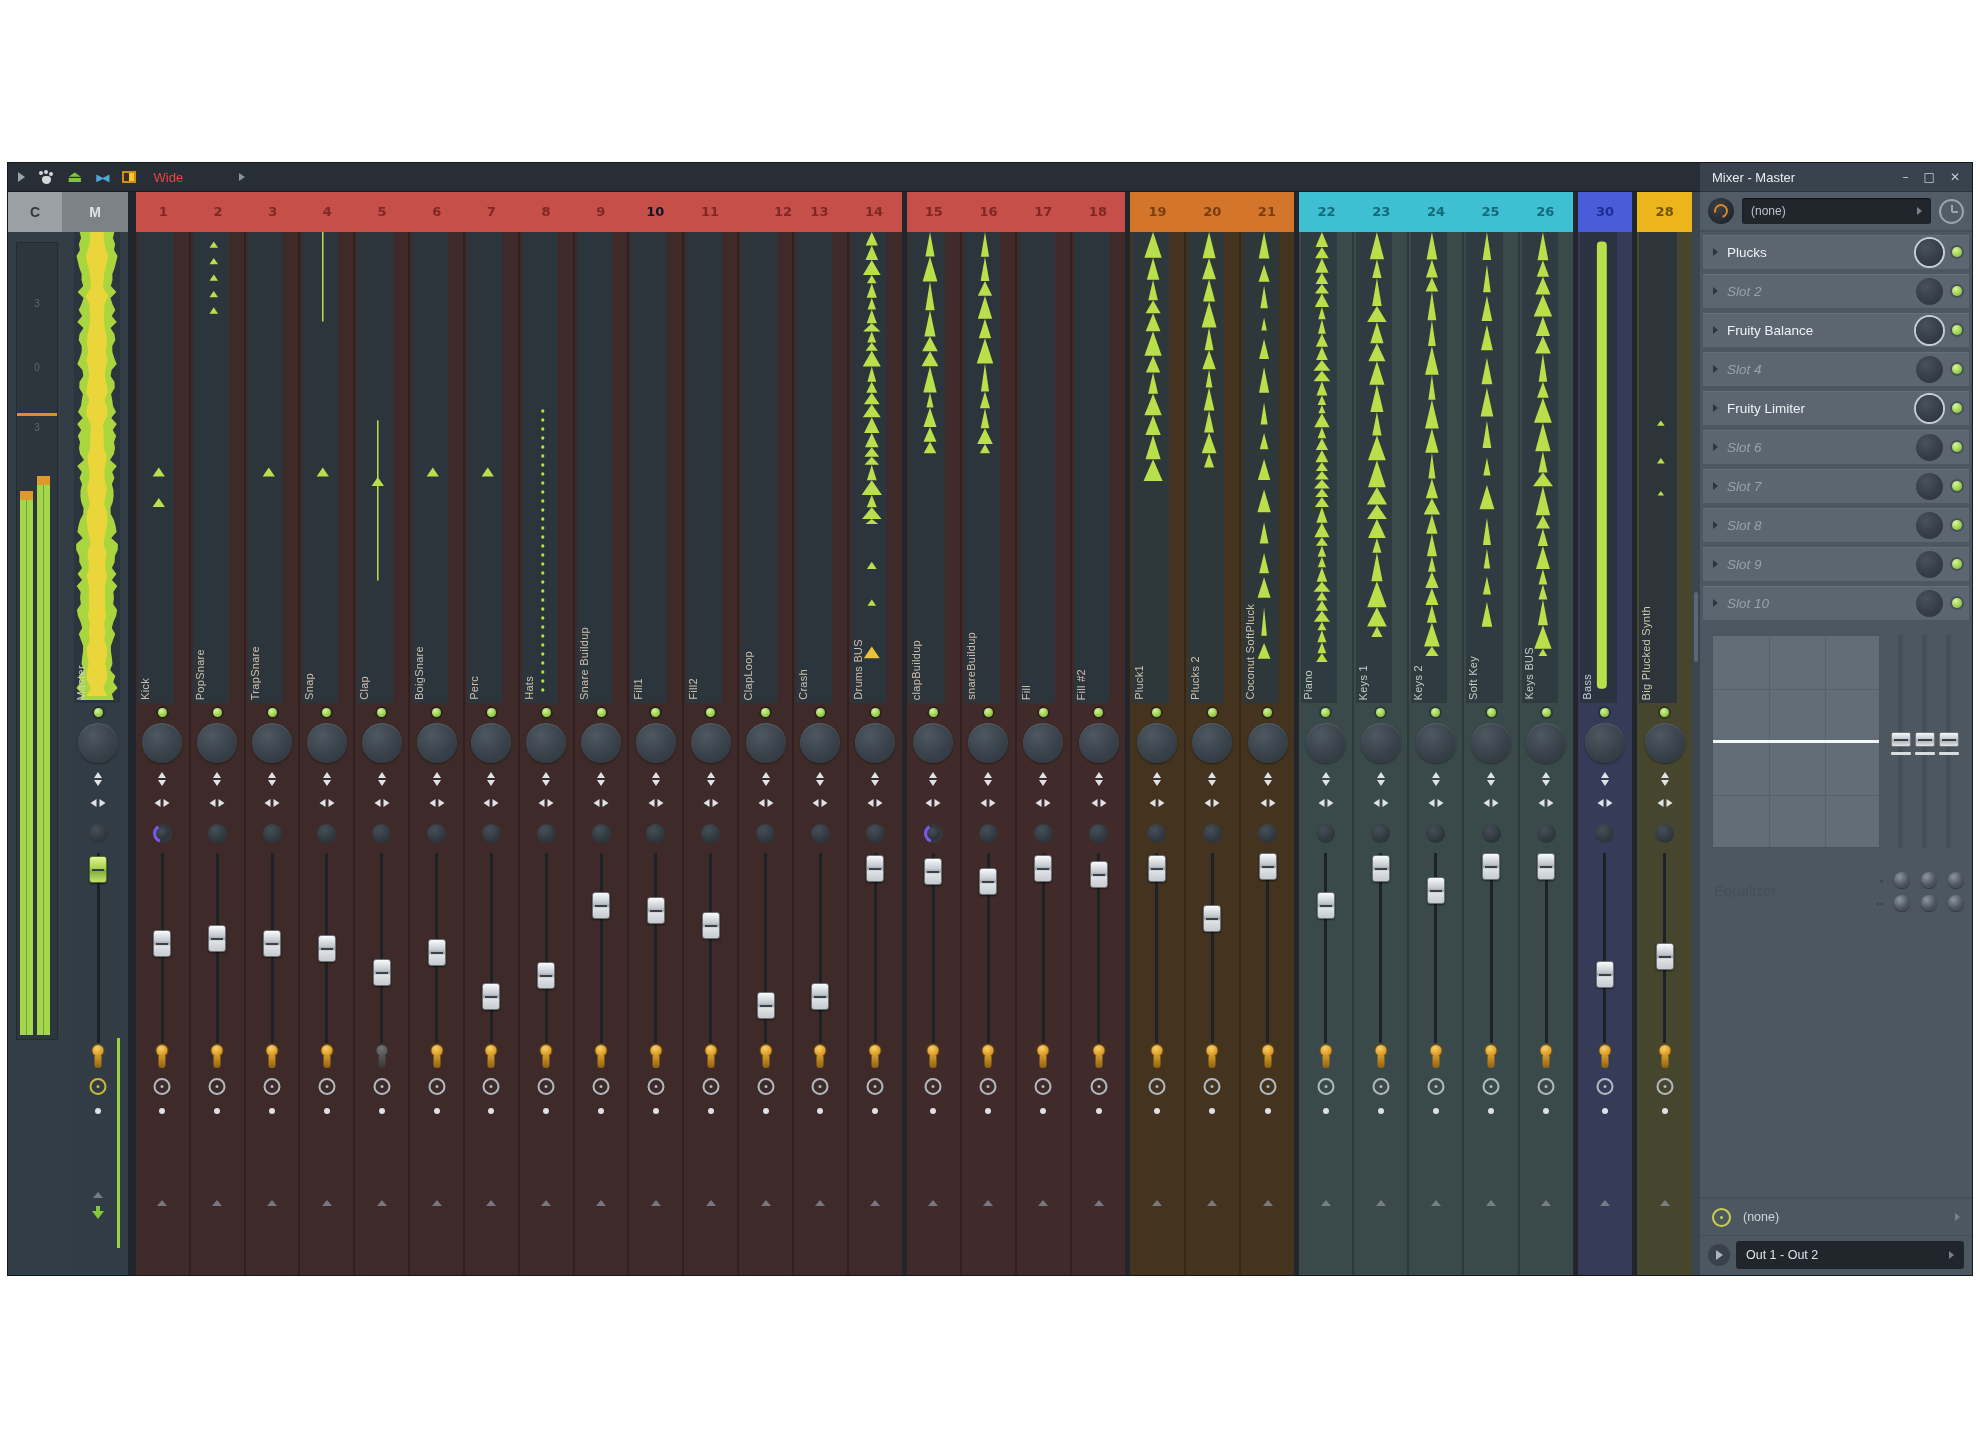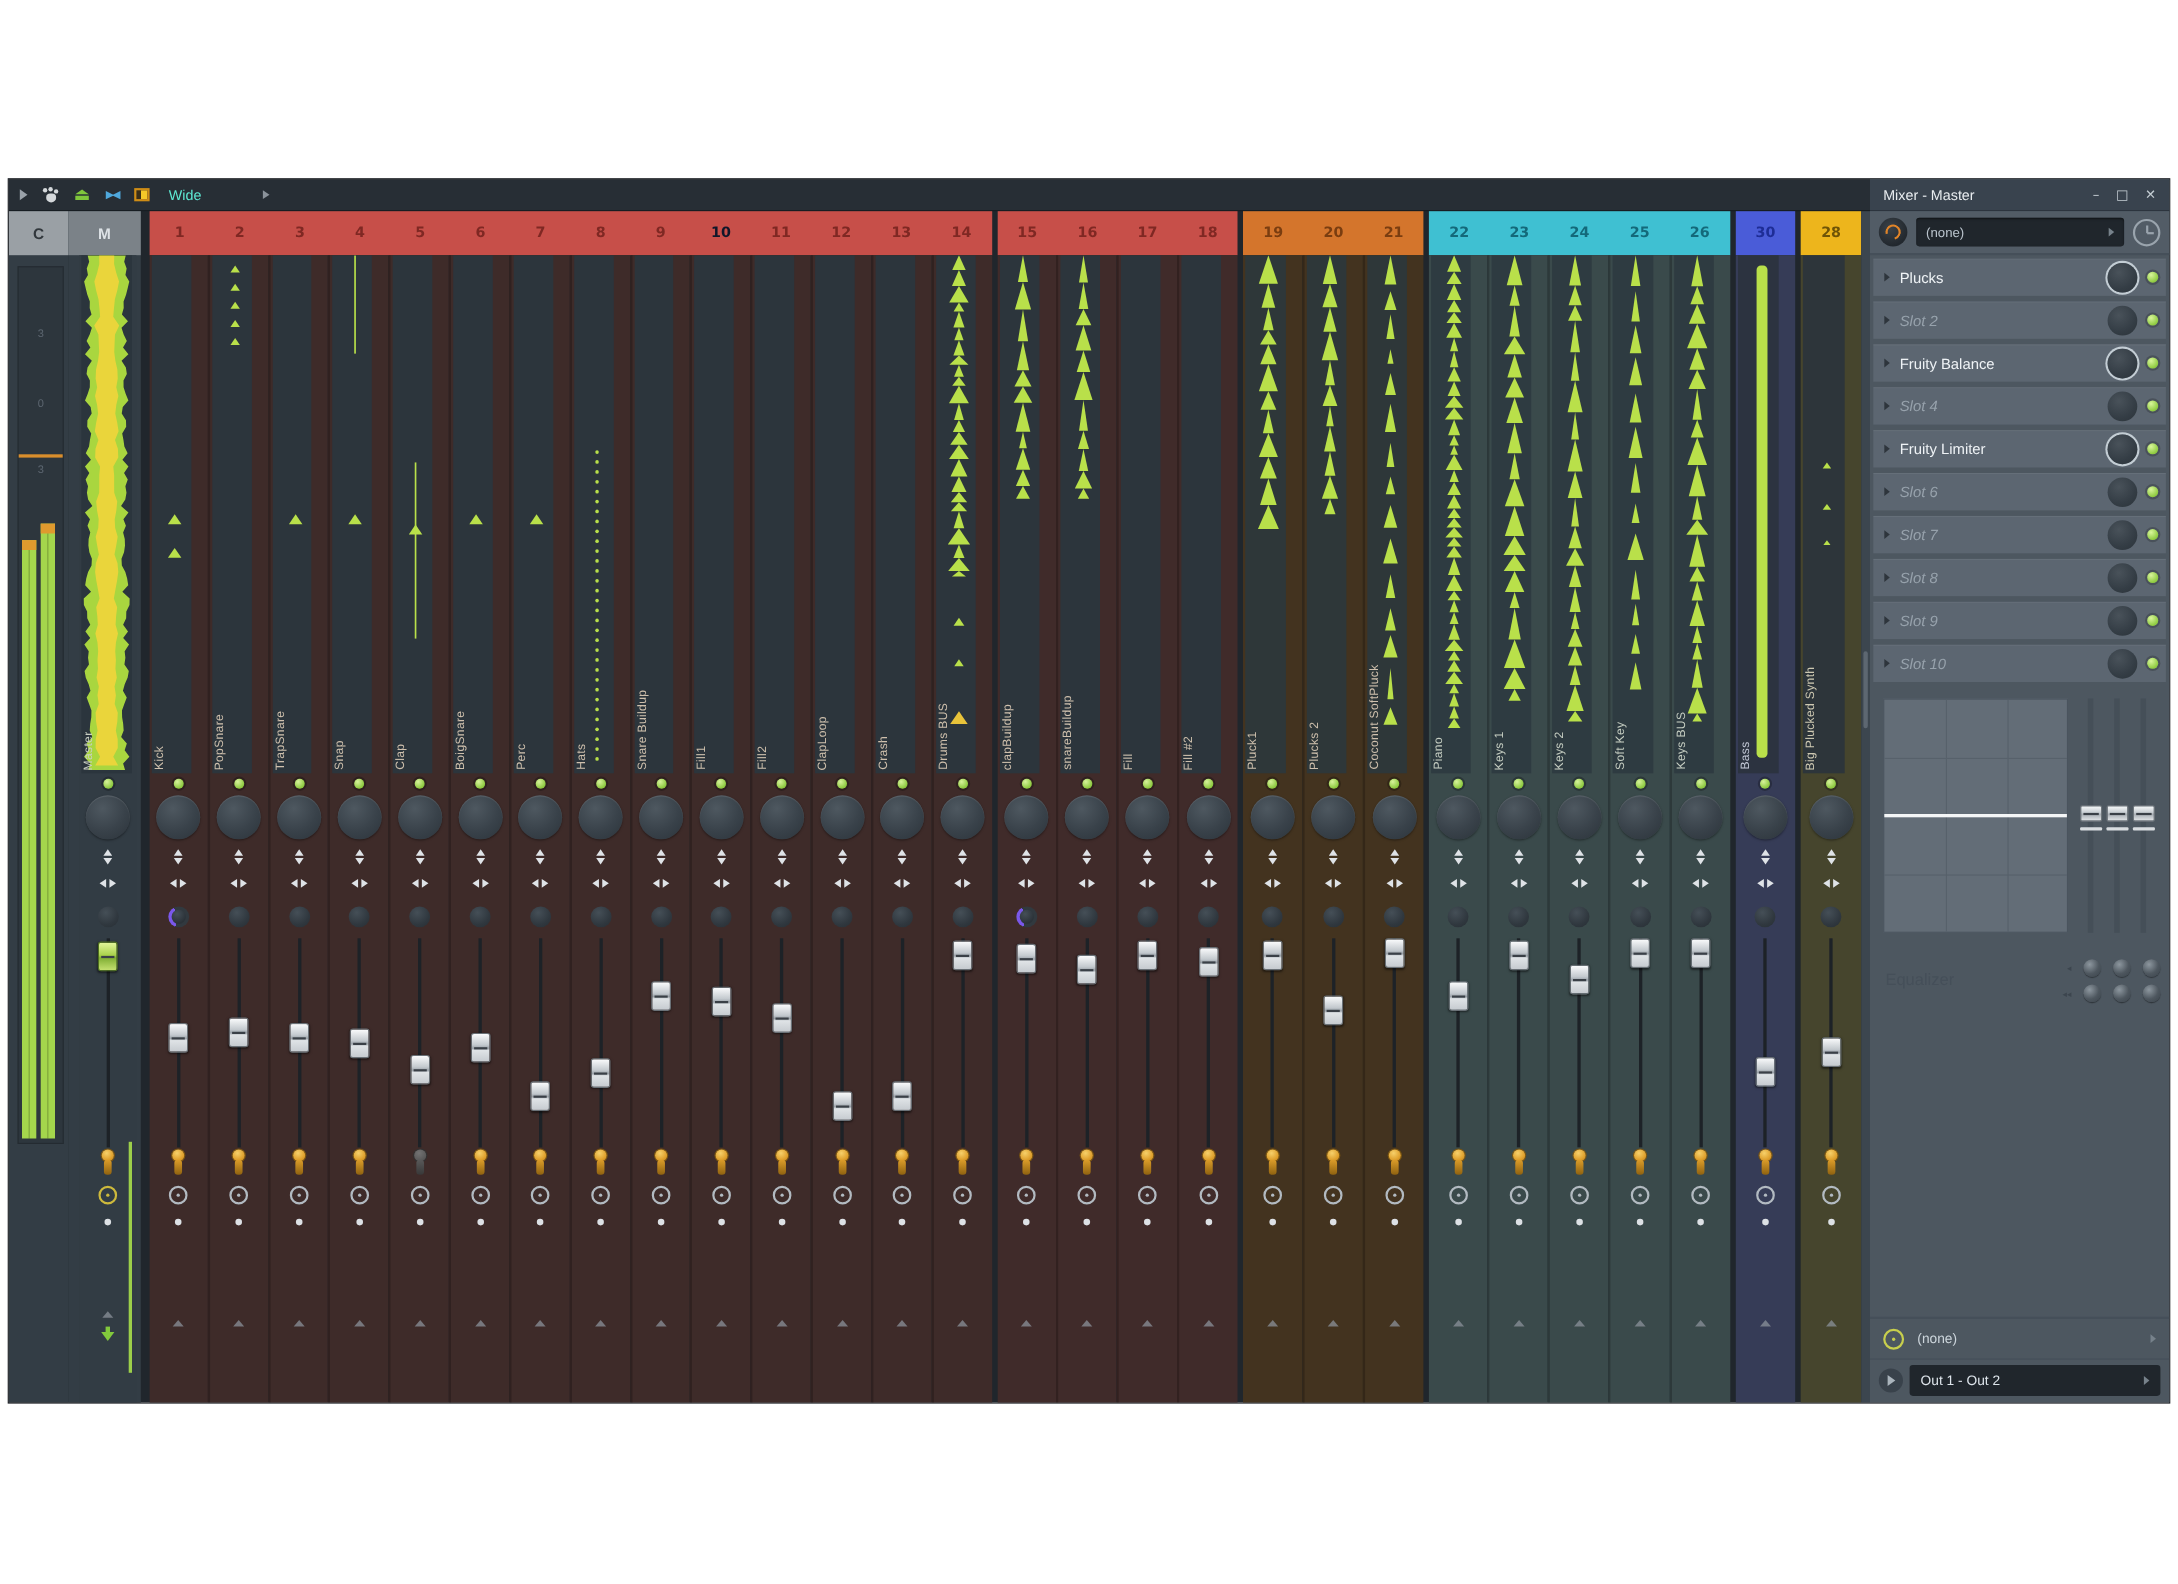--- a/index.html
+++ b/index.html
@@ -11,21 +11,21 @@
   
   .toolbar{height:29px;background:#272e35;border-bottom:1px solid #171c21;display:flex;align-items:center;gap:14px;padding-left:10px;}
   .tb-arrow{width:0;height:0;border-top:5px solid transparent;border-bottom:5px solid transparent;border-left:7px solid #9aa2aa;}
   .paw{width:14px;height:13px;position:relative;}
   .paw::before{content:'';position:absolute;left:3px;top:5px;width:9px;height:8px;border-radius:50% 50% 60% 60%;background:#d4d8db;}
   .paw::after{content:'';position:absolute;left:0;top:0;width:4px;height:4px;border-radius:50%;background:#d4d8db;
     box-shadow:5px -1px 0 #d4d8db,10px 1px 0 #d4d8db;}
   .tb-eject{color:#7fc63c;font-size:16px;line-height:16px;font-family:"DejaVu Sans",sans-serif;}
   .tb-oppose{color:#4fa8dc;font-size:10px;letter-spacing:-2px;font-family:"DejaVu Sans",sans-serif;}
   .tb-square{width:14px;height:12px;border:2px solid #cf8d16;background:linear-gradient(90deg,#3a2f18 45%,#f4c828 45%);}
-  .tb-label{color:#5eead4;font-size:13px;margin-left:4px;}
+  .tb-label{color:#ef4444;font-size:13px;margin-left:4px;}
   .tb-next{width:0;height:0;border-top:4px solid transparent;border-bottom:4px solid transparent;border-left:6px solid #8a929a;margin-left:42px;}
   
   .mixer-main{flex:1;display:flex;min-height:0;}
   .hd{height:40px;text-align:center;line-height:40px;font-weight:bold;font-size:14px;}
   .ccol{width:54px;display:flex;flex-direction:column;background:#333d45;}
   .ccol .hd{background:#9aa0a5;color:#31373c;}
   .cbody{flex:1;position:relative;}
   .cpanel{position:absolute;left:8px;right:4px;top:10px;height:798px;background:#2d363d;border:1px solid #242b31;}
   .scalemark{position:absolute;left:0;right:0;text-align:center;color:#5c6670;font-size:10px;}
   .peakline{position:absolute;left:0;right:0;top:170px;height:3px;background:#d98e2c;}
@@ -225,21 +225,21 @@
               <span class="gnum" style="color: rgb(127, 40, 35);">2</span>
               <span class="gnum" style="color: rgb(127, 40, 35);">3</span>
               <span class="gnum" style="color: rgb(127, 40, 35);">4</span>
               <span class="gnum" style="color: rgb(127, 40, 35);">5</span>
               <span class="gnum" style="color: rgb(127, 40, 35);">6</span>
               <span class="gnum" style="color: rgb(127, 40, 35);">7</span>
               <span class="gnum" style="color: rgb(127, 40, 35);">8</span>
               <span class="gnum" style="color: rgb(127, 40, 35);">9</span>
               <span class="gnum" style="color: #0f172a;">10</span>
               <span class="gnum" style="color: rgb(127, 40, 35);">11</span>
-              <span class="gnum" style="color: rgb(127, 40, 35);">12</span>
+              <span class="gnum" style="color: rgb(127, 40, 35); text-align: right;">12</span>
               <span class="gnum" style="color: rgb(127, 40, 35);">13</span>
               <span class="gnum" style="color: rgb(127, 40, 35);">14</span>
             </div>
             <div class="gbody">
               <div class="strip" style="--sbg: #3e2b29; --pbg: #2c353c; --lc: #cfc0ad;">
                 <div class="wave">
                   <div class="wpanel">
                     <svg viewBox="0 0 38 471" preserveAspectRatio="none" style="width: 100%; height: 100%;">
                       <polygon points="22.04,235.5 28.54,244.5 15.54,244.5" fill="#b9e04a"></polygon>
                       <polygon points="22.04,266.11499999999995 28.54,275.11499999999995 15.54,275.11499999999995" fill="#b9e04a"></polygon>

